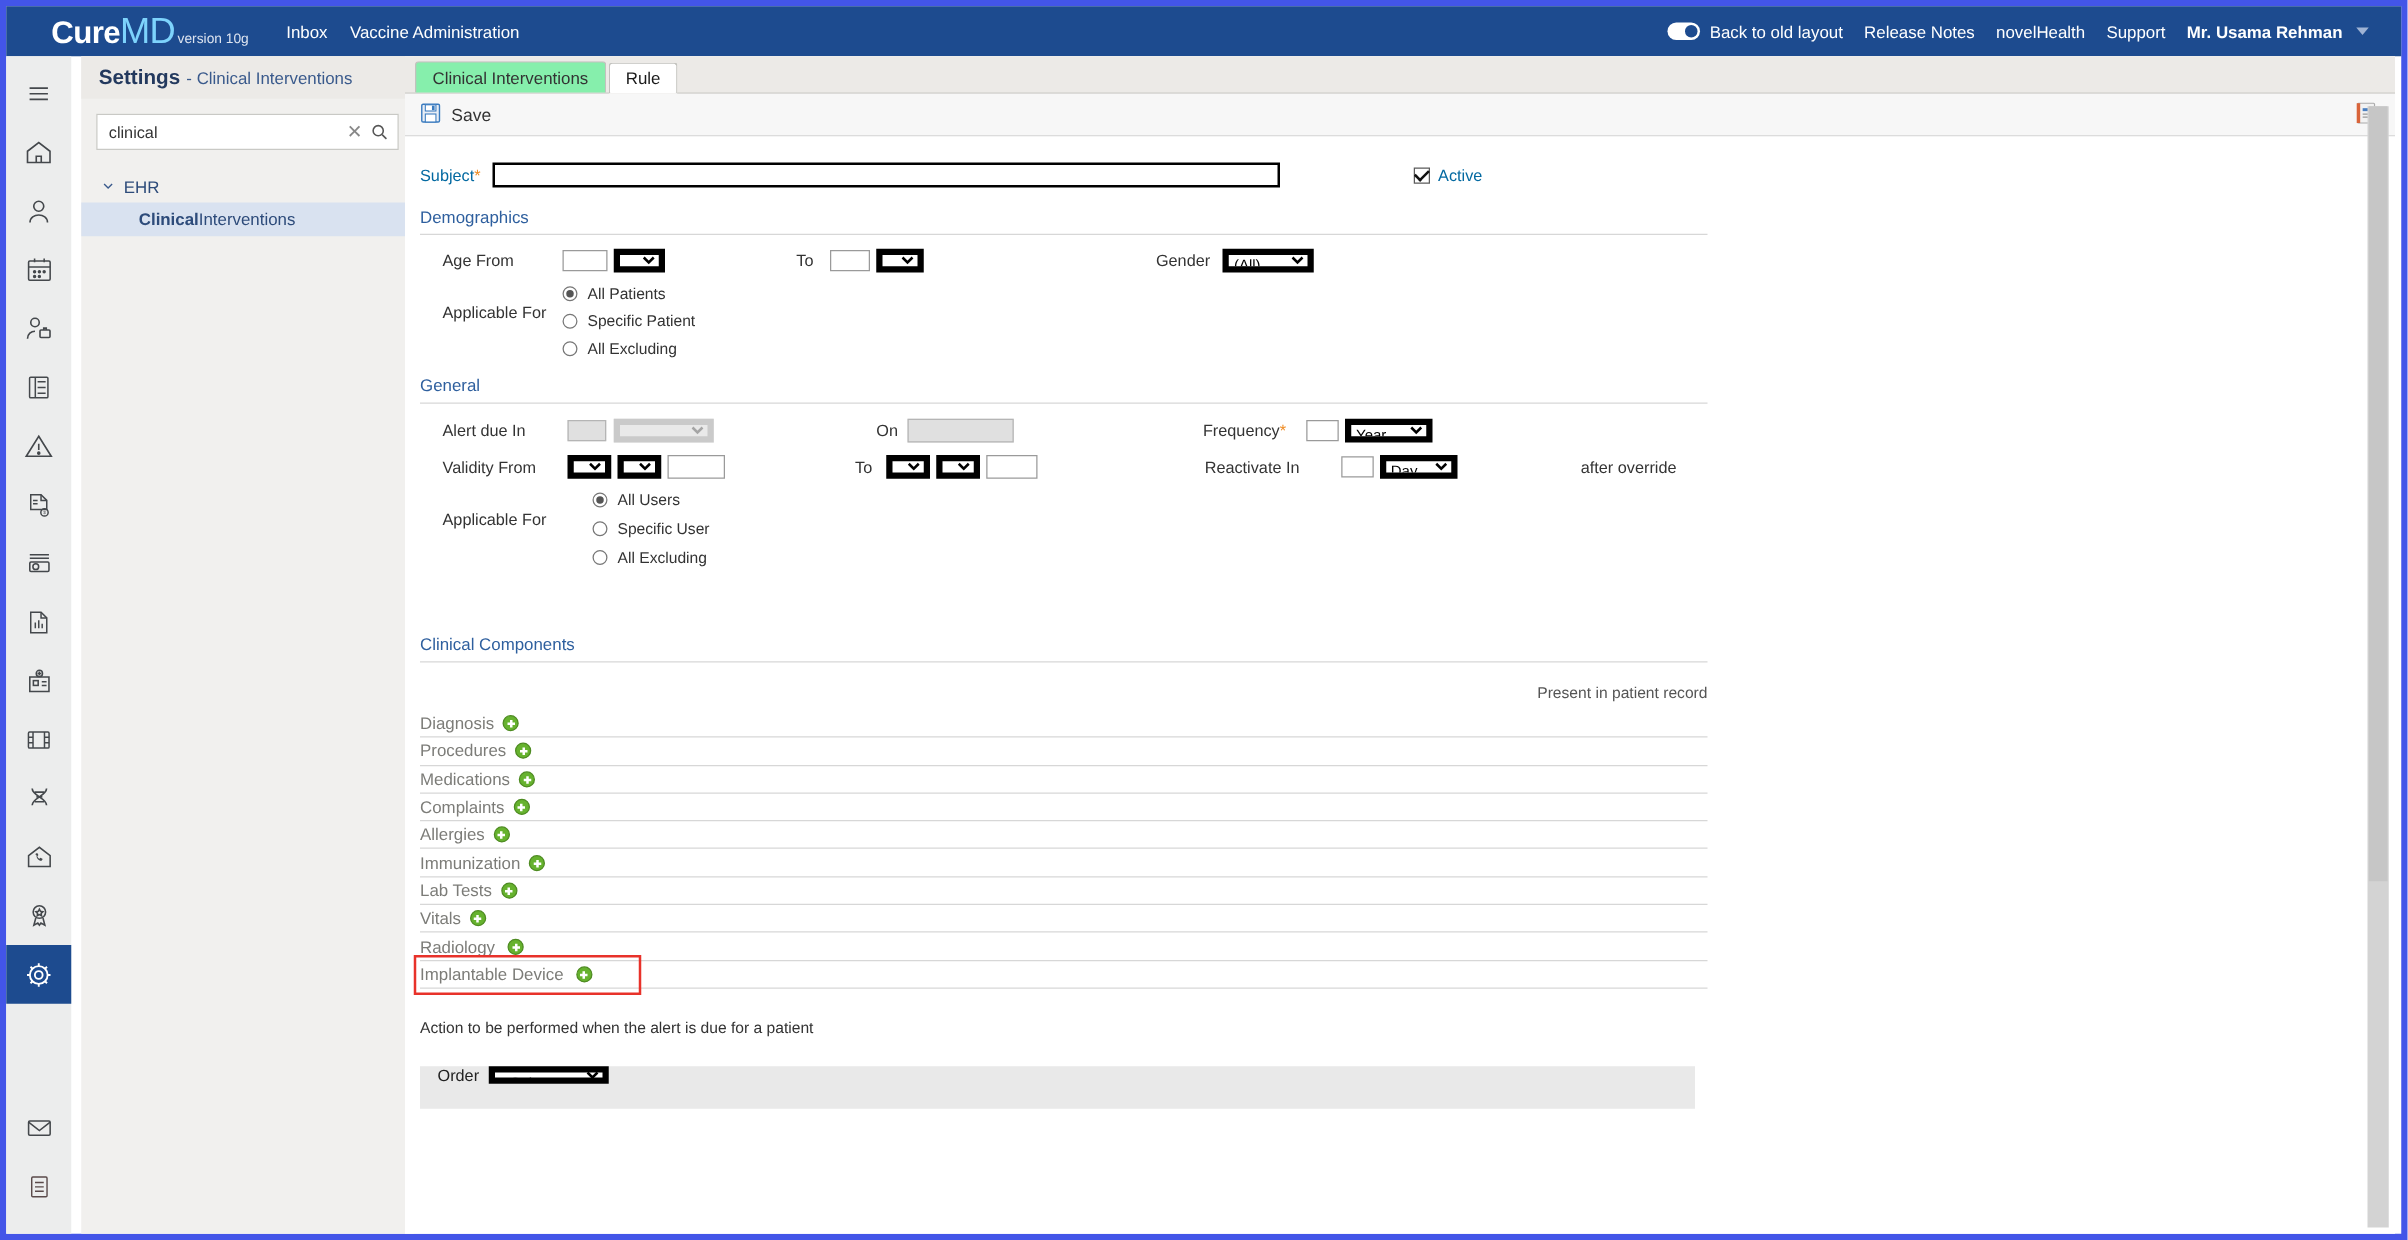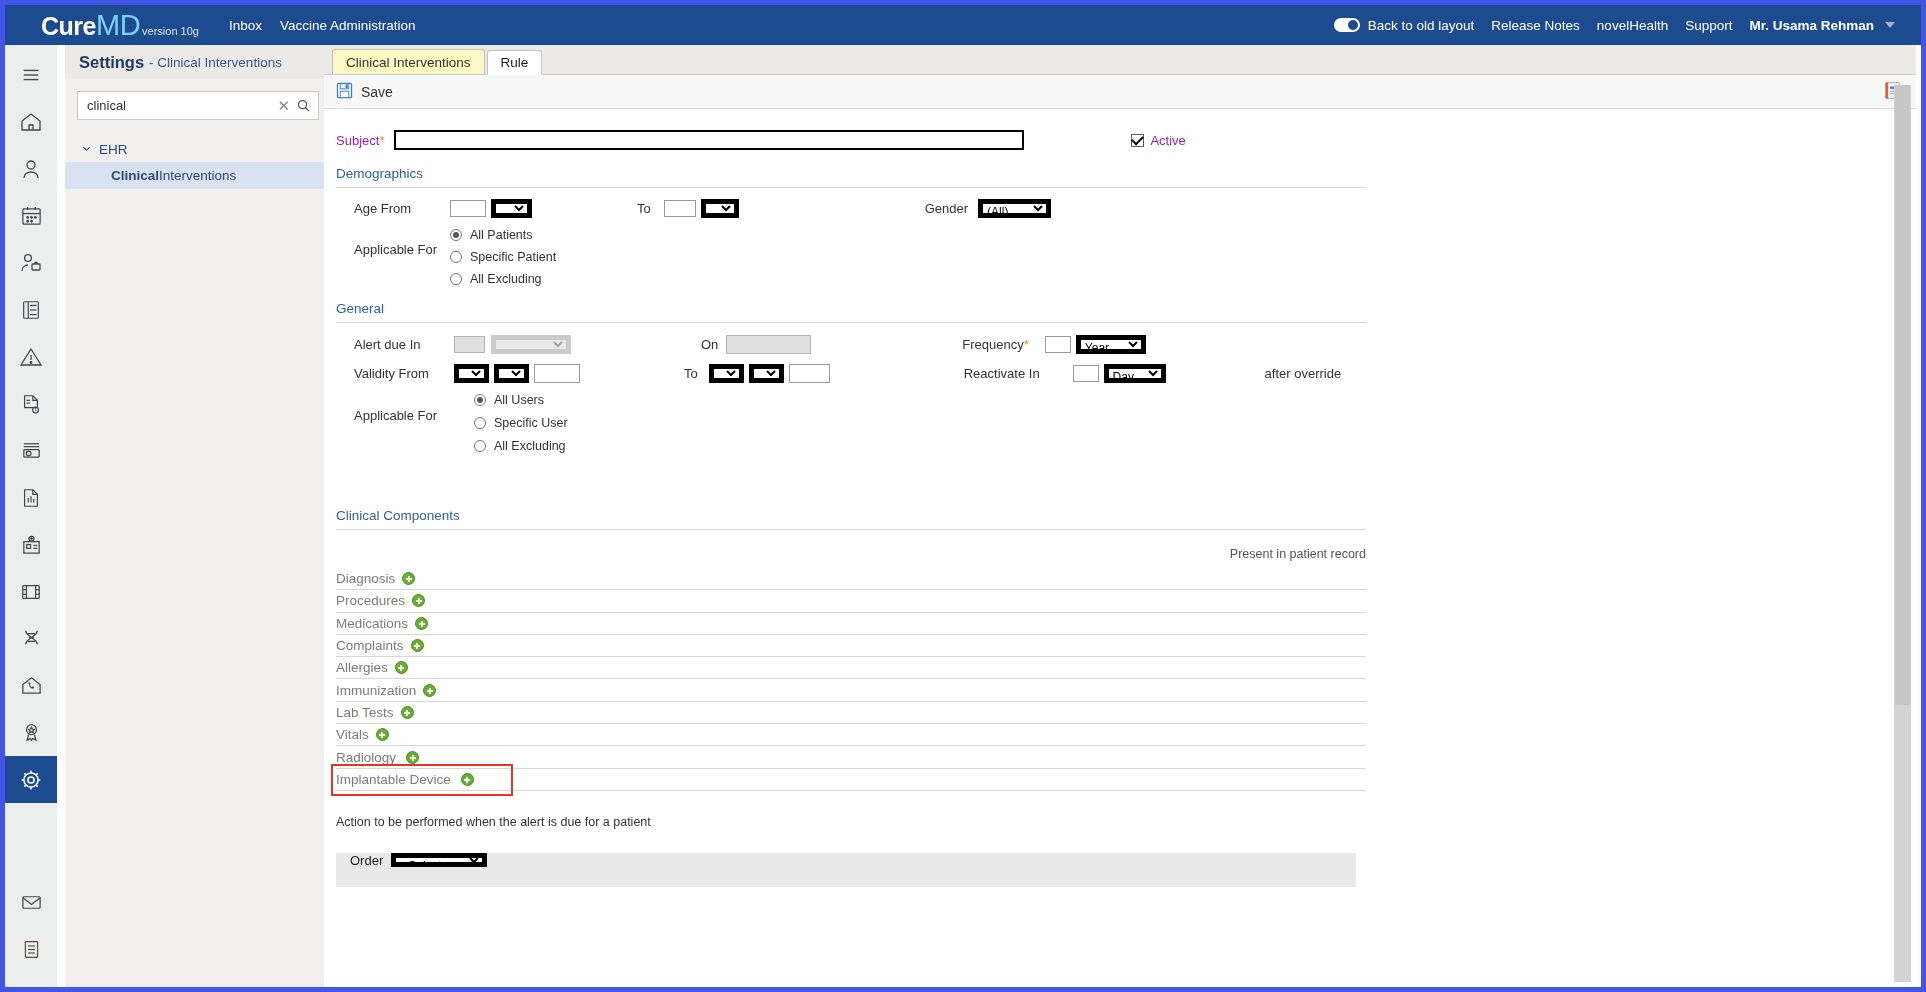--- a/index.html
+++ b/index.html
@@ -97,37 +97,37 @@
     position:absolute; left:319px; top:40px; right:5px; bottom:0;
     background:#ffffff;
   }
   #tabstrip{
     height:30px; background:#eceae7; display:flex; align-items:flex-end; padding-left:8px;
     border-bottom:1px solid #c9c9c5;
   }
   .tab{
     height:25px; padding:0 13px; display:flex;align-items:center;
     font-size:13.5px; color:#333; cursor:pointer;
-    border:1px solid #c2c2be; border-bottom:none; background:#fef9c3;
+    border:1px solid #c2c2be; border-bottom:none; background:#86efac;
     margin-right:2px; border-radius:3px 3px 0 0;
   }
   .tab.active{ background:#ffffff; border-bottom:1px solid #fff; color:#1a1a1a; margin-bottom:-1px;}
   #toolbar{
     height:34px; background:#f7f7f7; border-bottom:1px solid #dcdcdc;
     display:flex; align-items:center; padding:0 12px;
   }
   .tb-btn{ display:flex; align-items:center; gap:8px; cursor:pointer; font-size:14px; color:#333;}
   .tb-spacer{flex:1;}
   #form-area{
     position:absolute; left:0; right:17px; top:65px; bottom:0;
     overflow:hidden; padding-left:12px;
   }
   .row{ display:flex; align-items:center; }
   #subject-row{ margin-top:20px; display:flex; align-items:center; }
-  .lbl{ font-size:13px; color:#a21caf; }
+  .lbl{ font-size:13px; color:#0369a1; }
   .req{ color:#ef8b22; font-size:13px; }
   #subject-input{
     width:630px; height:20px; margin-left:10px;
     border:2px solid #000; outline:none; font-family:inherit; font-size:13px; padding:0 4px;
   }
   #active-wrap{ margin-left:107px; display:flex; align-items:center; gap:6px; }
   .chkbox{
     width:13px;height:13px;border:1px solid #5b5b5b; background:#fff;
     display:inline-flex;align-items:center;justify-content:center; cursor:pointer;
   }

